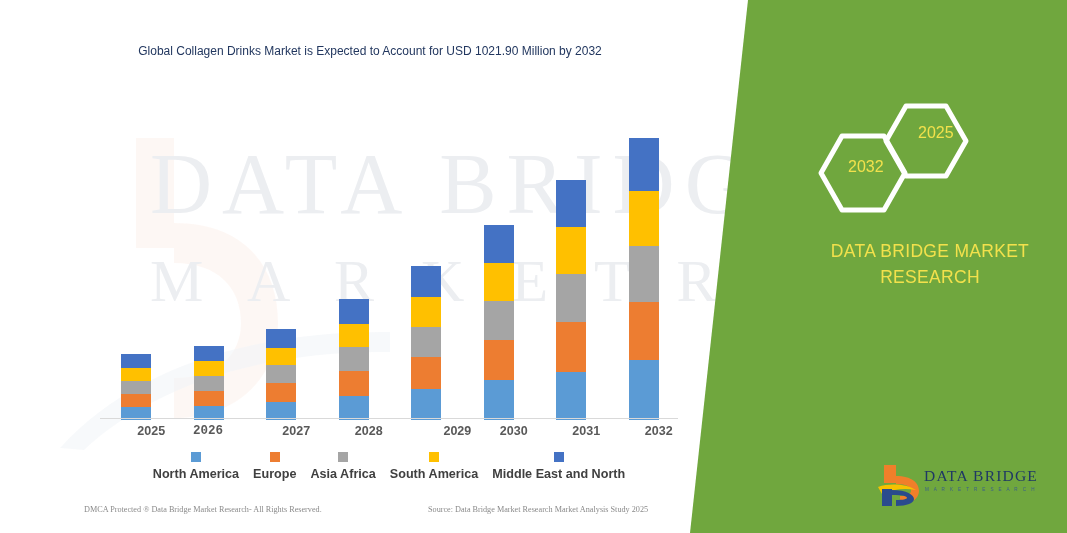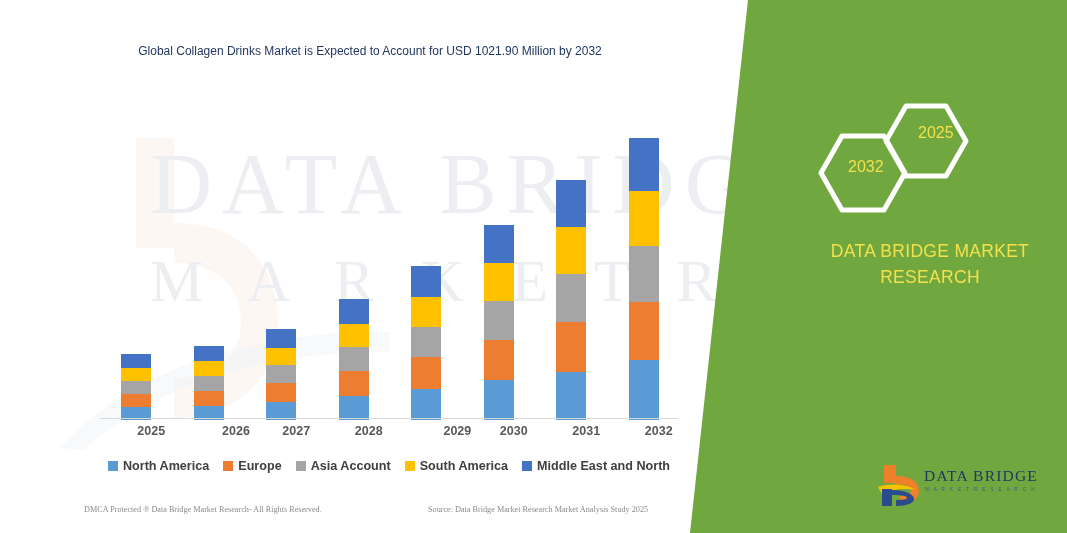--- a/index.html
+++ b/index.html
@@ -33,21 +33,21 @@
 
   .bar-group { position: absolute; bottom: 0; width: 30px; display: flex; flex-direction: column-reverse; }
   .seg { width: 100%; display: block; }
 
   #x-labels { position: absolute; left: 100px; top: 424px; width: 580px; height: 24px; }
   .x-label { position: absolute; top: 0; width: 60px; margin-left: -15px; text-align: center;
              font-size: 12.5px; font-weight: bold; color: #595959; }
 
   #legend { position: absolute; left: 100px; top: 455px; width: 578px; height: 22px;
             display: flex; align-items: center; justify-content: center; gap: 14px; }
-  .legend-item { display: flex; align-items: center; gap: 5px; }
+  .legend-item { display: flex; align-items: center; gap: 5px; flex-direction: column; }
   .legend-swatch { width: 10px; height: 10px; display: block; }
   .legend-label { font-size: 12.6px; font-weight: bold; color: #404040; white-space: nowrap; }
 
   #footer { position: absolute; left: 0; top: 505px; width: 740px; height: 20px; }
   .foot-txt { position: absolute; top: 0; font-size: 8.2px; color: #8a8a8a;
               font-family: "Liberation Serif", serif; white-space: nowrap; }
   #foot-dmca { left: 84px; }
   #foot-source { left: 428px; }
 
   
@@ -148,41 +148,41 @@
           <div class="seg" style="height: 60px; background: rgb(91, 155, 213);"></div>
           <div class="seg" style="height: 58px; background: rgb(237, 125, 49);"></div>
           <div class="seg" style="height: 56px; background: rgb(165, 165, 165);"></div>
           <div class="seg" style="height: 55px; background: rgb(255, 192, 0);"></div>
           <div class="seg" style="height: 53px; background: rgb(68, 114, 196);"></div>
         </div>
       </div>
     <div id="axis-line"></div>
     <div id="x-labels">
         <div class="x-label" style="left: 36.25px;">2025</div>
-        <div class="x-label" style="left: 121px;">2026</div>
+        <div class="x-label" style="left: 93px; font-family: Liberation Mono, monospace;">2026</div>
         <div class="x-label" style="left: 181.25px;">2027</div>
         <div class="x-label" style="left: 253.75px;">2028</div>
         <div class="x-label" style="left: 326.25px; text-align: right;">2029</div>
         <div class="x-label" style="left: 398.75px; text-align: center;">2030</div>
         <div class="x-label" style="left: 471.25px;">2031</div>
         <div class="x-label" style="left: 543.75px;">2032</div>
       </div>
 
     <div id="legend">
         <div class="legend-item">
           <span class="legend-swatch" style="background: rgb(91, 155, 213);"></span>
           <span class="legend-label">North America</span>
         </div>
         <div class="legend-item">
           <span class="legend-swatch" style="background: rgb(237, 125, 49);"></span>
           <span class="legend-label">Europe</span>
         </div>
         <div class="legend-item">
           <span class="legend-swatch" style="background: rgb(165, 165, 165);"></span>
-          <span class="legend-label">Asia Account</span>
+          <span class="legend-label">Asia Africa</span>
         </div>
         <div class="legend-item">
           <span class="legend-swatch" style="background: rgb(255, 192, 0);"></span>
           <span class="legend-label">South America</span>
         </div>
         <div class="legend-item">
           <span class="legend-swatch" style="background: rgb(68, 114, 196);"></span>
           <span class="legend-label">Middle East and North</span>
         </div>
       </div>

